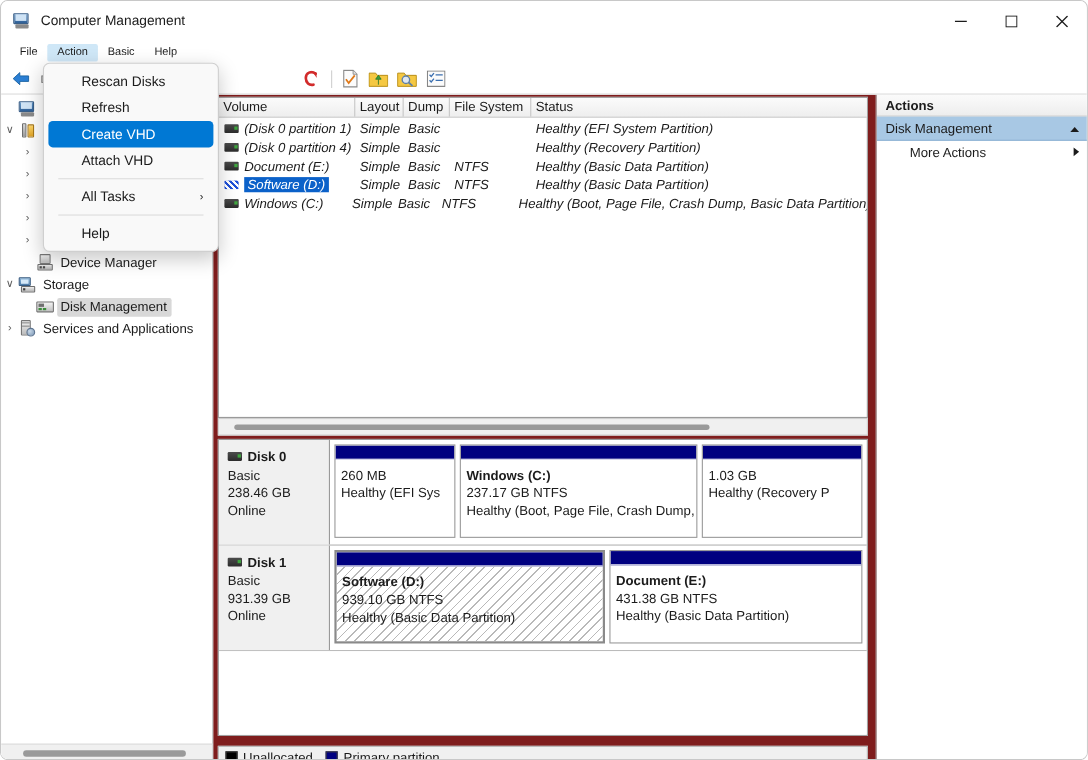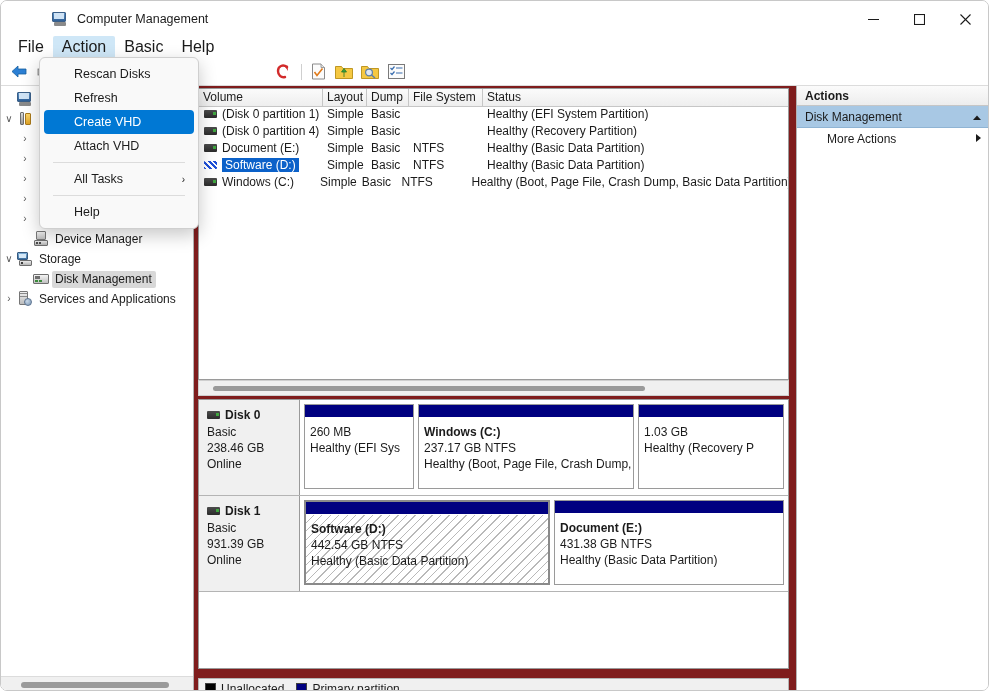--- a/index.html
+++ b/index.html
@@ -20,21 +20,20 @@
     overflow: hidden;
   }
 
   
   .titlebar {
     height: 36px;
     display: flex;
     align-items: center;
     background: #ffffff;
     position: relative;
-    padding-left: 40px;
   }
   .title-icon {
     width: 16px; height: 16px;
     margin-left: 11px; margin-right: 9px;
     position: relative; flex: 0 0 auto;
   }
   .mon-outer {
     position: absolute; left: 0; top: 1px;
     width: 14px; height: 10px;
     background: linear-gradient(#5a8fc4, #2f5f96);
@@ -74,21 +73,21 @@
     height: 21px;
     display: flex;
     align-items: center;
     padding-left: 8px;
     background: #ffffff;
     position: relative;
     z-index: 40;
   }
   .menuitem {
     padding: 2px 9px 3px 9px;
-    font-size: 16px;
+    font-size: 10px;
     color: #1b1b1b;
     cursor: default;
     border-radius: 2px;
   }
   .menuitem.open {
     background: #cfe7f7;
   }
 
   
   .toolbar {
@@ -240,25 +239,26 @@
     border-right: 1px solid #c6c6c6;
     padding: 1px 5px 0 4px;
     color: #1b1b1b;
     white-space: nowrap;
     overflow: hidden;
     cursor: default;
   }
   .vrow {
     display: flex;
     height: 17px;
-    align-items: flex-start;
+    align-items: flex-end;
     font-size: 12px;
     color: #1b1b1b;
     white-space: nowrap;
     cursor: default;
+    font-style: italic;
   }
   .vc { padding-left: 4px; overflow: hidden; white-space: nowrap; }
   .vol-name-cell { display: flex; align-items: center; }
   .vol-ico {
     width: 13px; height: 8px;
     flex: 0 0 13px;
     margin-right: 5px; margin-left: 1px;
     background: linear-gradient(#4c4c4c, #2b2b2b);
     border-radius: 1px;
     position: relative;
@@ -764,21 +764,21 @@
             </div>
             <div class="disk-line">Basic</div>
             <div class="disk-line">931.39 GB</div>
             <div class="disk-line">Online</div>
           </div>
           <div class="disk-parts">
             <div class="part selected-outline" style="flex:0 0 246px;">
               <div class="part-bar"></div>
               <div class="part-body selected">
                 <div class="pb-line part-name">Software  (D:)</div>
-                <div class="pb-line">442.54 GB NTFS</div>
+                <div class="pb-line">939.10 GB NTFS</div>
                 <div class="pb-line">Healthy (Basic Data Partition)</div>
               </div>
             </div>
             <div class="part" style="flex:1 1 auto;">
               <div class="part-bar"></div>
               <div class="part-body">
                 <div class="pb-line part-name">Document  (E:)</div>
                 <div class="pb-line">431.38 GB NTFS</div>
                 <div class="pb-line">Healthy (Basic Data Partition)</div>
               </div>

